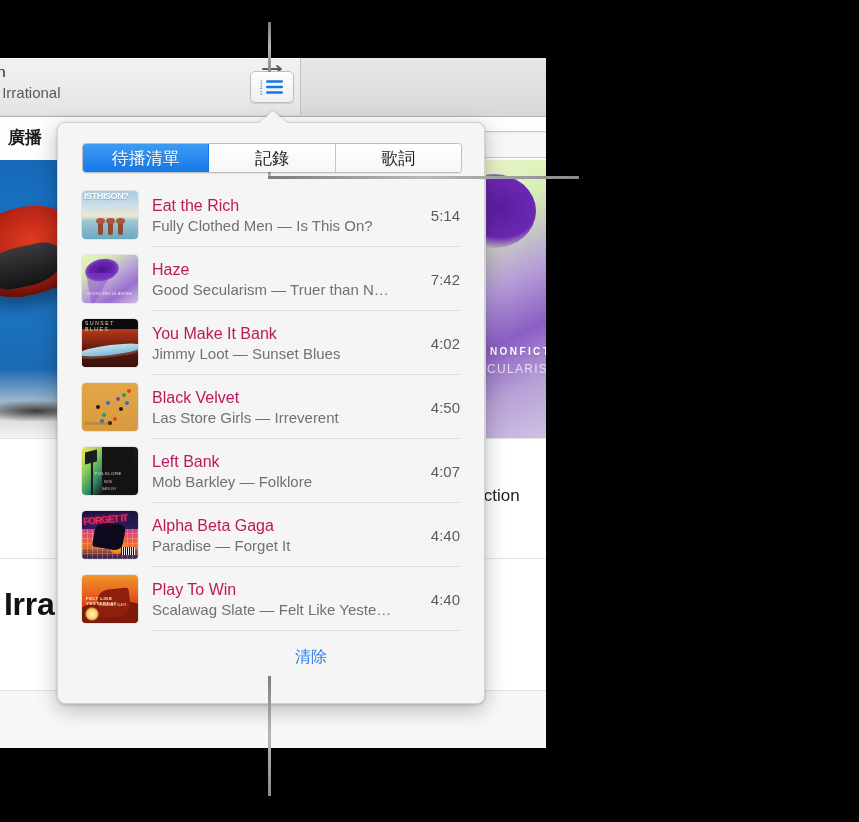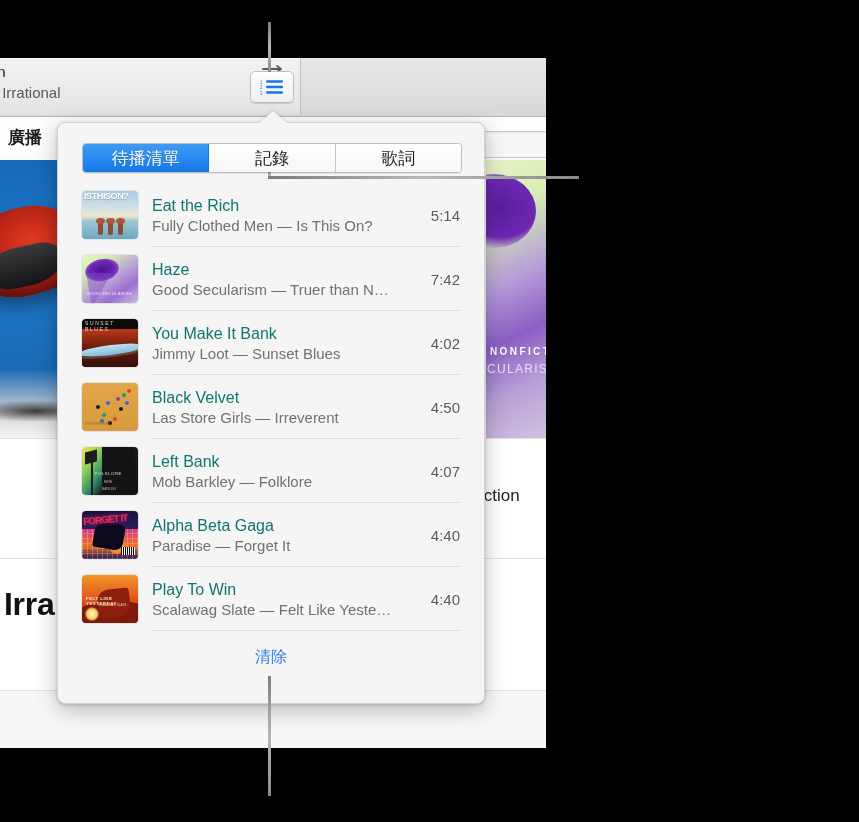--- a/index.html
+++ b/index.html
@@ -194,33 +194,33 @@
   .track .sep {
     position:absolute; left:70px; right:0; bottom:0; height:1px; background:#dcdcdc;
   }
   .thumb {
     width:56px; height:48px; border-radius:4px; flex:0 0 56px;
     overflow:hidden; position:relative;
     box-shadow: 0 0 0 1px rgba(0,0,0,.07);
   }
   .meta { flex:1; margin-left:14px; min-width:0; padding-right:6px; }
   .t-title {
-    font-size:16px; color:#0f766e; white-space:nowrap; overflow:hidden;
+    font-size:16px; color:#be185d; white-space:nowrap; overflow:hidden;
     text-overflow:ellipsis; line-height:19px;
   }
   .t-sub {
     font-size:15px; color:#717171; white-space:nowrap; overflow:hidden;
     text-overflow:ellipsis; line-height:19px; margin-top:1px;
   }
   .t-dur {
     font-size:15px; color:#5c5c5c; flex:0 0 auto; margin-left:0;
   }
   .clear-btn {
     position:absolute; left:0; top:524px; width:426px;
-    text-align:center; font-size:16px; color:#2f7fe8; cursor:default;
+    text-align:center; font-size:16px; color:#2f7fe8; cursor:default;padding-left:40px;
   }
 
   
   .tw { position:absolute; inset:0; }
   
   .tw1 { background: linear-gradient(to bottom,#a9cbe4 0%,#cfe0e6 34%,#f2e6cf 52%,#9ec7d4 62%,#69a8c0 100%); }
   .tw1 .hd { position:absolute; left:2px; top:0px; font-size:9px; font-weight:800;
       color:#ffffff; letter-spacing:-.4px; text-shadow:0 1px 1px rgba(0,0,0,.25); }
   .tw1 .hd2 { position:absolute; left:4px; top:11px; font-size:5px; color:#cfe3ea; letter-spacing:.4px; }
   .tw1 .p { position:absolute; width:5px; height:13px; background:#8f4b33; border-radius:2px; top:31px; }

